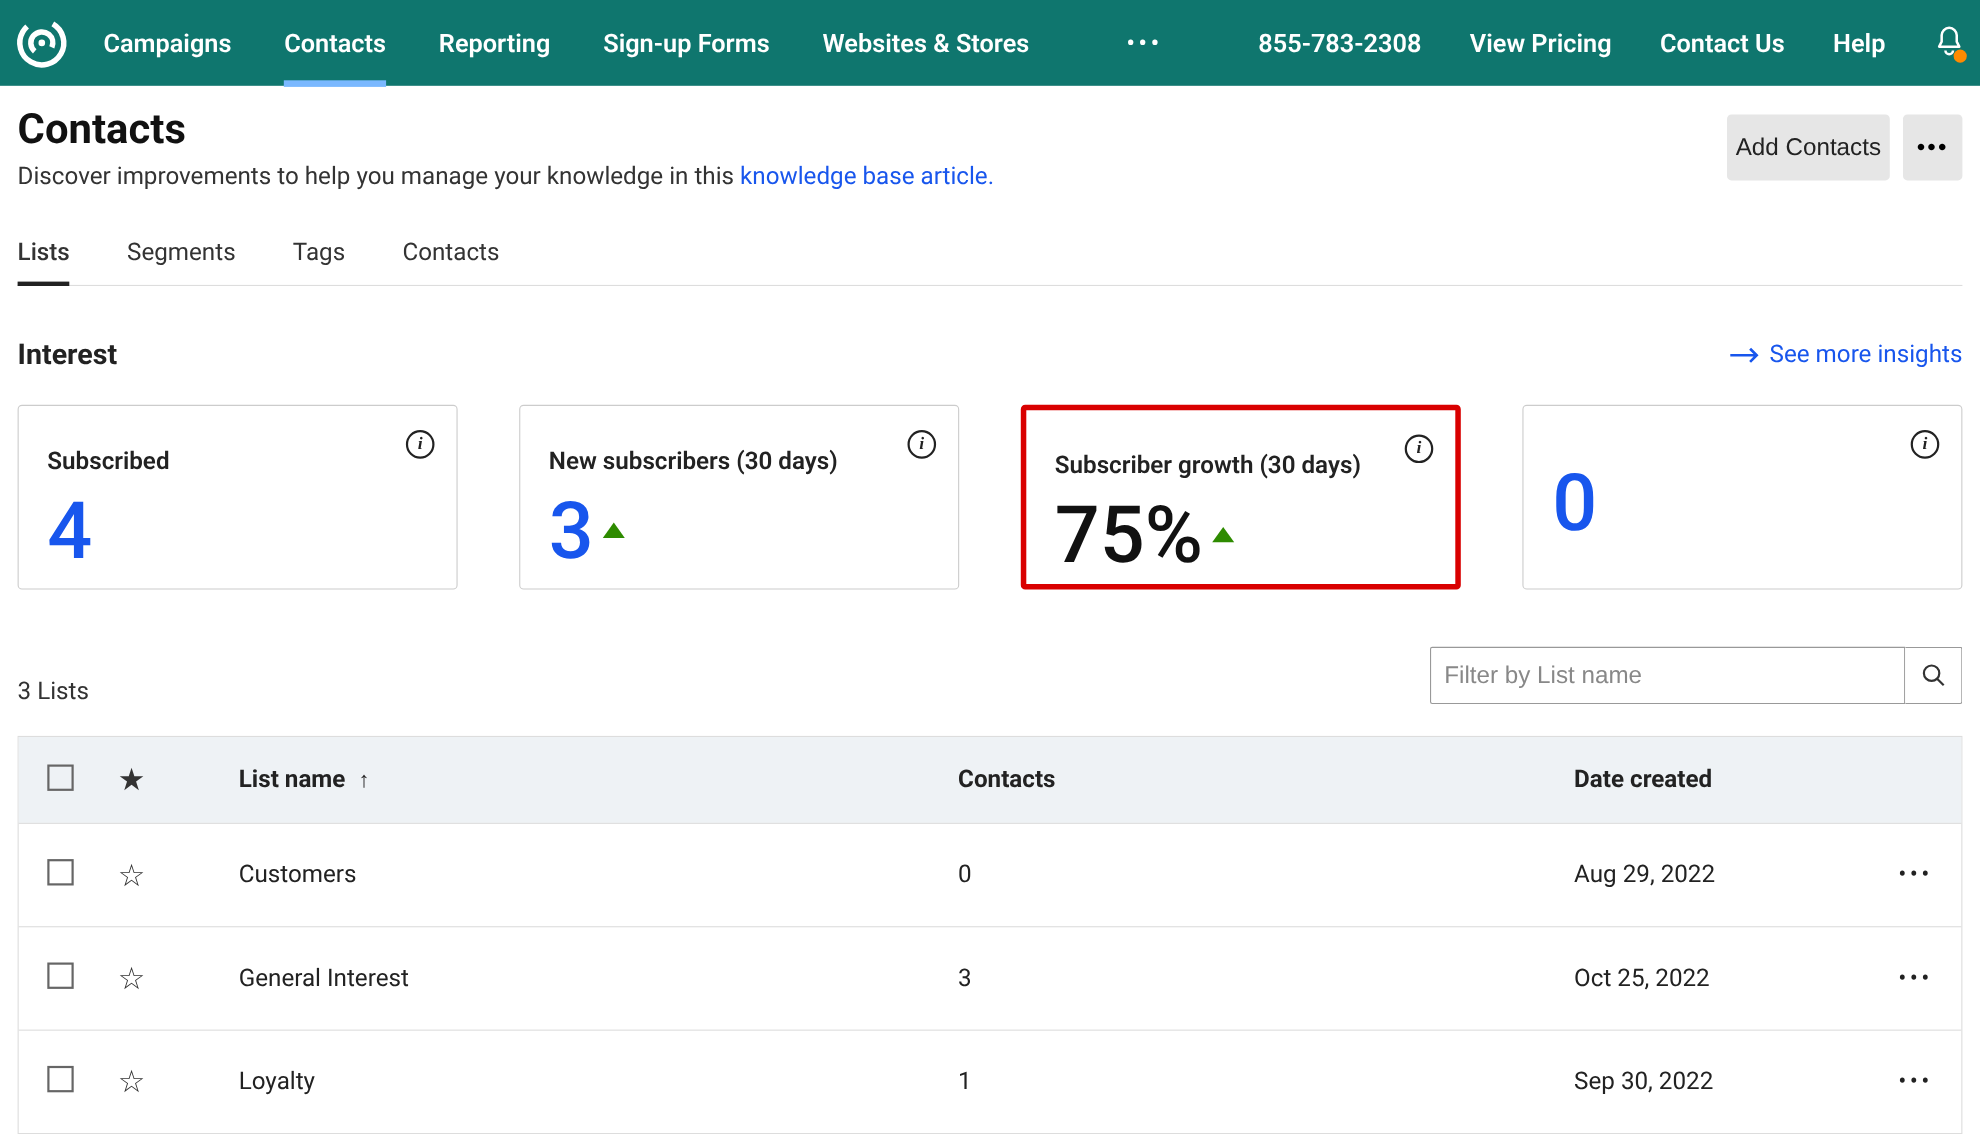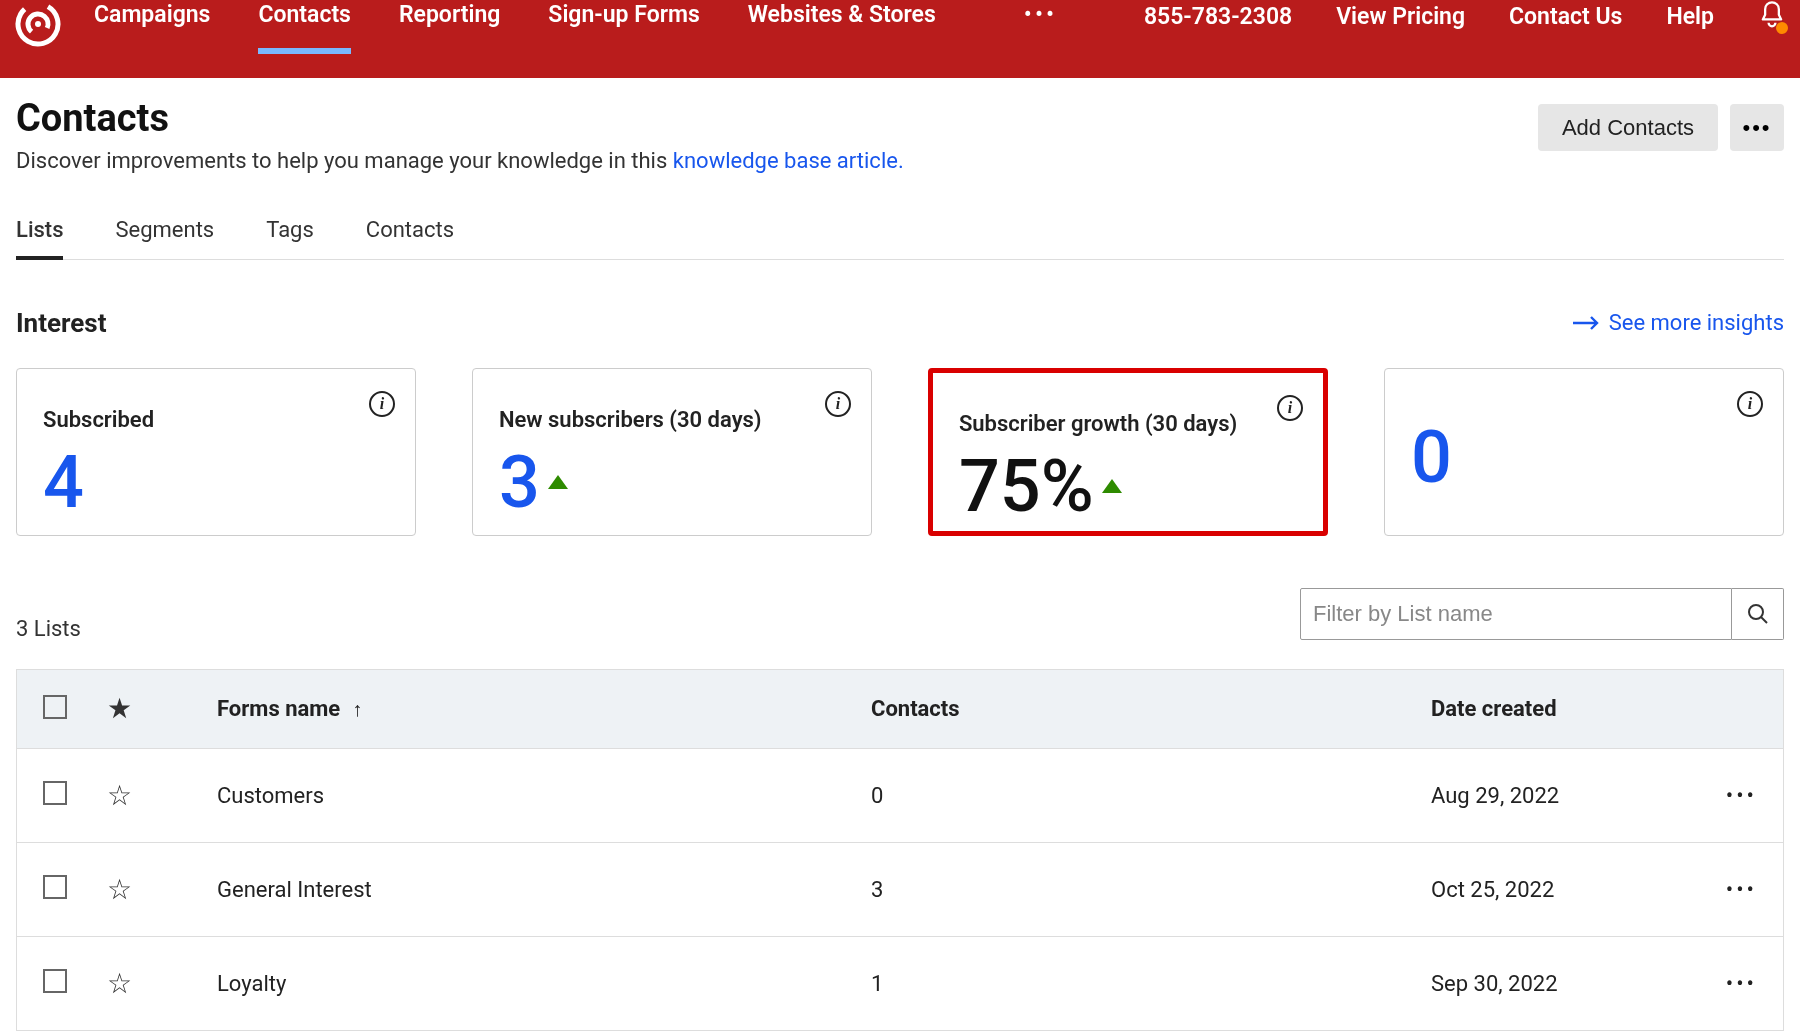--- a/index.html
+++ b/index.html
@@ -1,38 +1,38 @@
 <!DOCTYPE html>
 <html><head>
 <meta charset="utf-8">
 <style>
 * { box-sizing: border-box; margin: 0; padding: 0; }
 body { font-family: -apple-system, BlinkMacSystemFont, "Segoe UI", Roboto, Helvetica, Arial, sans-serif; background: #fff; color: #222; width: 1800px; }
 
 
-.topnav { background: #b91c1c; height: 78px; display: flex; align-items: flex-start; padding: 0 14px; }
+.topnav { background: #0f766e; height: 78px; display: flex; align-items: center; padding: 0 14px; }
 .logo { width: 48px; height: 48px; margin-right: 32px; flex-shrink: 0; }
 .nav-left { display: flex; gap: 48px; align-items: center; }
 .nav-item { color: #fff; font-size: 23px; font-weight: 600; position: relative; cursor: pointer; }
 .nav-item.active::after { content:""; position:absolute; bottom:-26px; left:0; right:0; height:6px; background:#7AB8FF; }
 .nav-more { color:#fff; font-size:24px; letter-spacing:3px; margin-left:40px; cursor:pointer; }
 .nav-spacer { flex:1; }
 .nav-right { display:flex; gap:44px; align-items:center; }
 .bell-wrap { position:relative; }
 .bell-dot { position:absolute; bottom:-2px; right:-2px; width:12px; height:12px; border-radius:50%; background:#FF8A00; }
 
 
 .page { padding: 18px 16px 0 16px; }
 .header-row { display:flex; align-items:flex-start; }
 .header-left { flex:1; }
 .page-title { font-size: 38px; font-weight: 700; color:#111; margin-bottom: 6px; }
 .page-sub { font-size: 22px; color:#333; line-height:1.4; }
 .page-sub a { color:#1856ED; text-decoration:none; }
 .header-buttons { display:flex; gap:12px; margin-top:8px; }
-.btn { height:47px; padding:0 24px; border-radius:4px; font-size:22px; font-weight:500; display:flex; align-items:center; cursor:pointer; border:none; }
+.btn { height:60px; padding:0 8px; border-radius:4px; font-size:22px; font-weight:500; display:flex; align-items:center; cursor:pointer; border:none; }
 .btn-light { background:#E6E6E6; color:#222; }
 .btn-primary { background:#1856ED; color:#fff; }
 .btn-icon { background:#E6E6E6; width:54px; justify-content:center; font-size:22px; letter-spacing:2px; }
 
 
 .tabs { display:flex; gap:52px; margin-top:40px; border-bottom:1px solid #ddd; }
 .tab { font-size:22px; color:#333; padding-bottom:14px; cursor:pointer; }
 .tab.active { font-weight:500; border-bottom:4px solid #222; margin-bottom:-1px; }
 
 
@@ -182,21 +182,21 @@
             <path d="M15 15l6 6" stroke="#333" stroke-width="2"></path>
           </svg>
       </button>
     </div>
   </div>
 
   <div class="table">
     <div class="thead">
       <span class="th-check"><span class="chk"></span></span>
       <span class="th-star"><span class="star-icon">★</span></span>
-      <span class="th-name"><span>Forms name</span><span class="sort-arrow">↑</span></span>
+      <span class="th-name"><span>List name</span><span class="sort-arrow">↑</span></span>
       <span class="th-contacts">Contacts</span>
       <span class="th-date">Date created</span>
       <span class="th-act"></span>
     </div>
     <div class="trow">
       <span class="td-check"><span class="chk"></span></span>
       <span class="td-star"><span class="star-icon">☆</span></span>
       <span class="td-name">Customers</span>
       <span class="td-contacts">0</span>
       <span class="td-date">Aug 29, 2022</span>

